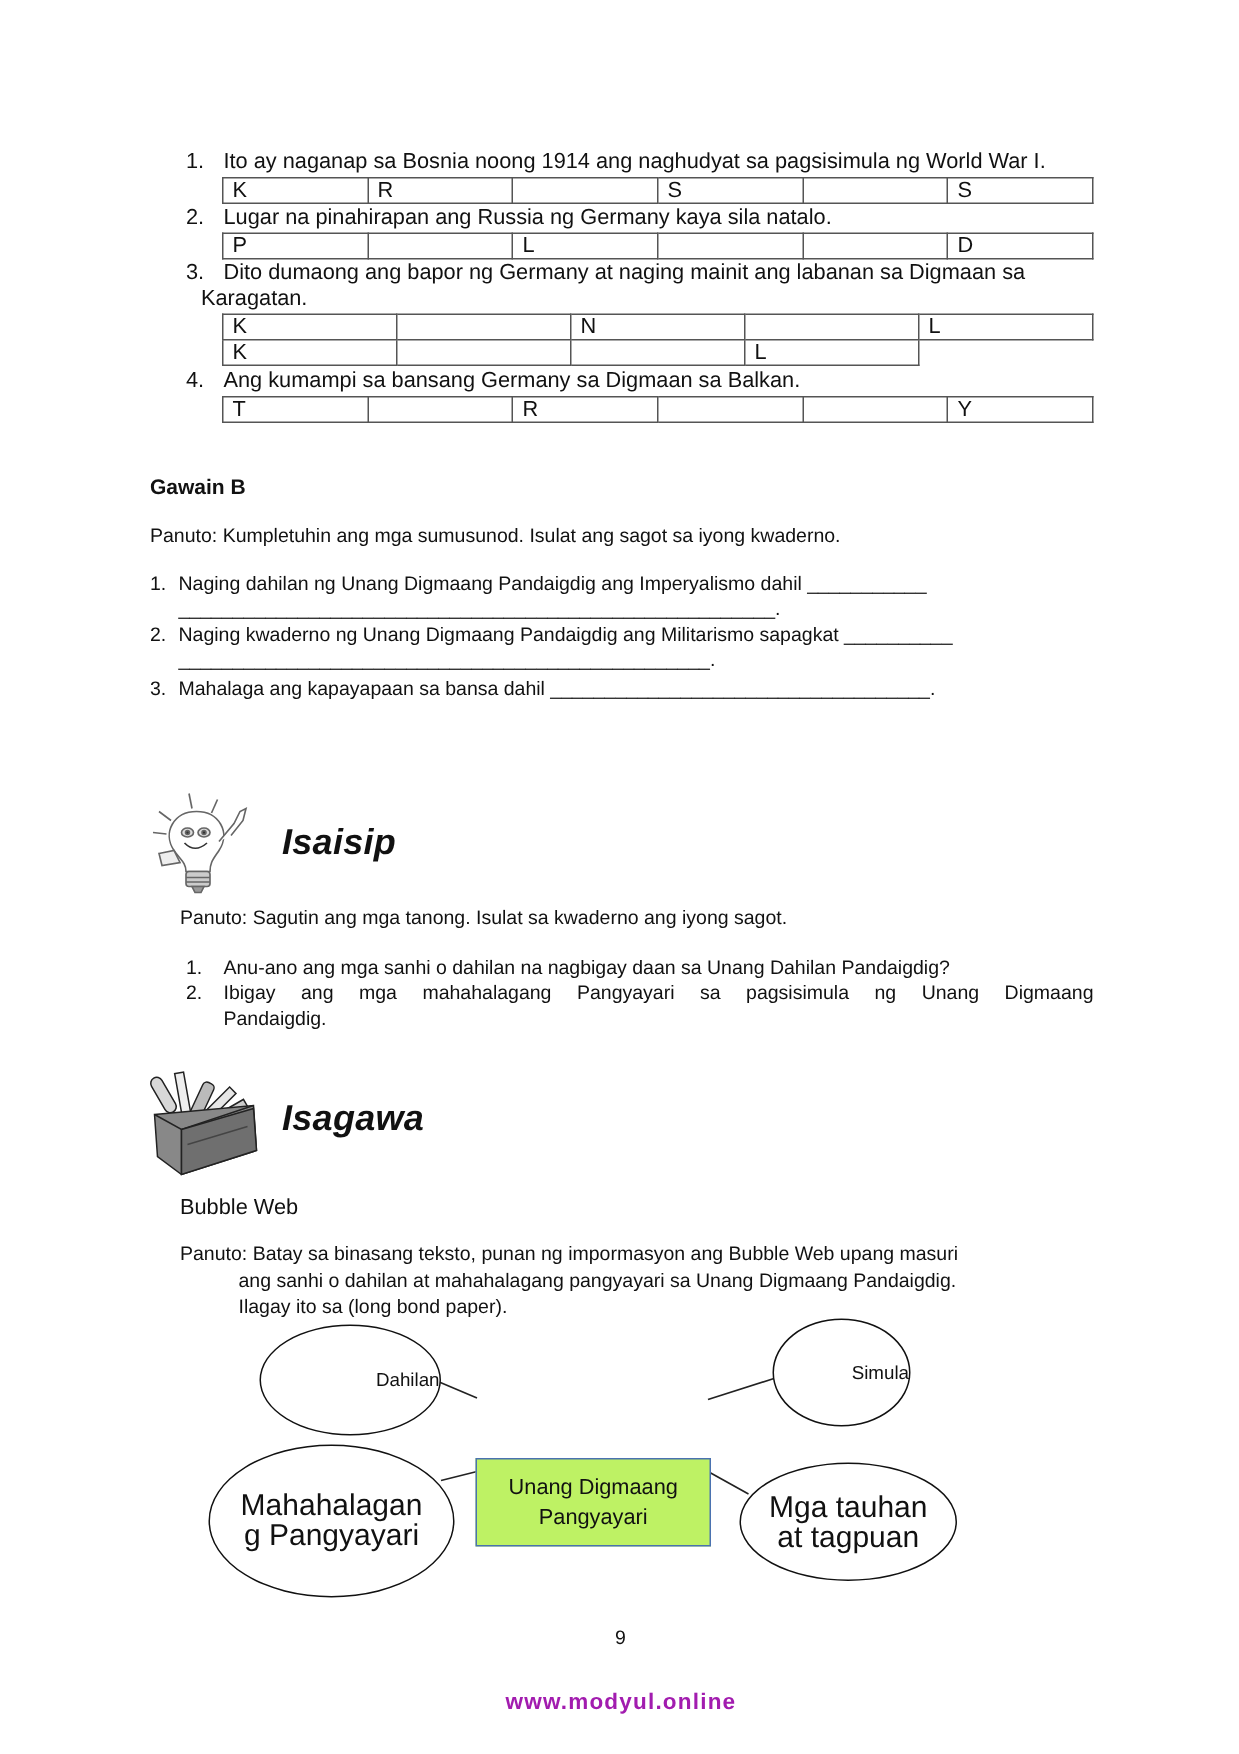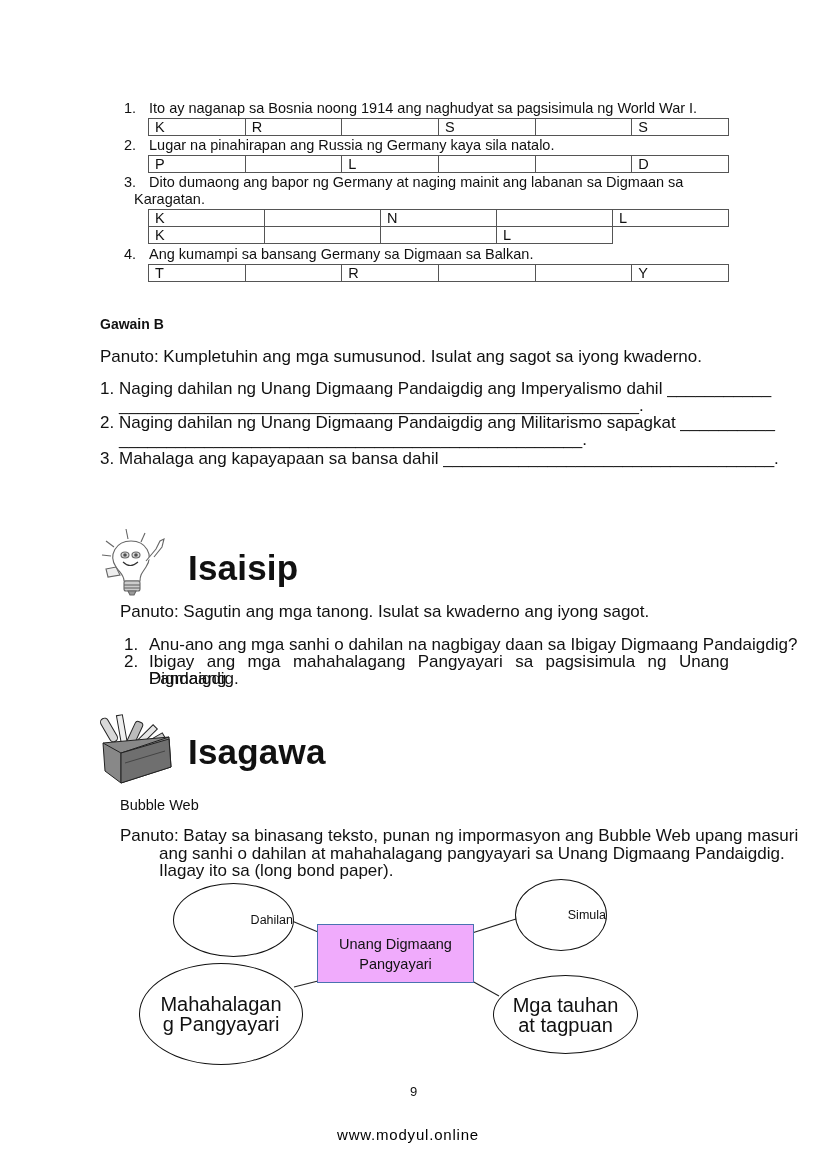--- a/index.html
+++ b/index.html
@@ -4,29 +4,29 @@
 <style>
   html, body { margin:0; padding:0; background:#ffffff; }
   body { width:826px; height:1169px; position:relative; overflow:hidden;
          font-family:"Liberation Sans", sans-serif; color:#111; }
   .abs { position:absolute; }
   .q { font-size:14.5px; line-height:17px; white-space:nowrap; }
   table.grid { position:absolute; border-collapse:collapse; table-layout:fixed; }
   table.grid td { border:1px solid #555; height:16px; padding:0 0 0 6px; font-size:14.5px; line-height:16px; vertical-align:middle; }
   table.grid td.empty { border:none; }
   .h-gawain { font-weight:bold; font-size:14px; }
-  .p14 { font-size:17px; line-height:17px; white-space:nowrap; }
-  .sec-title { font-weight:bold; font-size:35px; letter-spacing:0.2px; }
+  .p14 { font-size:13px; line-height:17px; white-space:nowrap; }
+  .sec-title { font-style:italic; font-weight:bold; font-size:24px; letter-spacing:0.2px; }
   .bold { font-weight:normal;margin-left:20px; }
   .ell { position:absolute; border:1.4px solid #111; border-radius:50%; display:flex; align-items:center; justify-content:center; text-align:center; background:#fff; }
   .small-label { font-size:12.5px;justify-content:flex-end; }
   .big-label { font-size:20px; line-height:20px; }
-  .center-box { position:absolute; border:1.6px solid #4a72b0; background:#f0abfc; display:flex; align-items:center; justify-content:center; text-align:center; font-size:14.5px; line-height:20px; }
+  .center-box { position:absolute; border:1.6px solid #4a72b0; background:#bef264; display:flex; align-items:center; justify-content:center; text-align:center; font-size:14.5px; line-height:20px;margin-top:48px; }
   .footer-num { font-size:13px; }
-  .watermark { color:#000000; font-size:15px; letter-spacing:0.8px; }
+  .watermark { color:#a21caf; font-size:15px; letter-spacing:0.8px;font-weight:bold; }
 </style>
 </head>
 <body>
 
 <div>
 
   <div class="abs q" style="left:124px; top:100px;">1.</div>
   <div class="abs q" style="left:149px; top:100px;">Ito ay naganap sa Bosnia noong 1914 ang naghudyat sa pagsisimula ng World War I.</div>
   <table class="grid" style="left:148px; top:118px; width:581px;">
     <tbody>
@@ -96,21 +96,21 @@
 
 <div>
   <div class="abs h-gawain" style="left:100px; top:316px;">Gawain B</div>
   <div class="abs p14" style="left:100px; top:348px;">Panuto: Kumpletuhin ang mga sumusunod. Isulat ang sagot sa iyong kwaderno.</div>
 
   <div class="abs p14" style="left:100px; top:380px;">1.</div>
   <div class="abs p14" style="left:119px; top:380px;">Naging dahilan ng Unang Digmaang Pandaigdig ang Imperyalismo dahil ___________</div>
   <div class="abs p14" style="left:119px; top:397px;">_______________________________________________________.</div>
 
   <div class="abs p14" style="left:100px; top:414px;">2.</div>
-  <div class="abs p14" style="left:119px; top:414px;">Naging dahilan ng Unang Digmaang Pandaigdig ang Militarismo sapagkat __________</div>
+  <div class="abs p14" style="left:119px; top:414px;">Naging kwaderno ng Unang Digmaang Pandaigdig ang Militarismo sapagkat __________</div>
   <div class="abs p14" style="left:119px; top:431px;">_________________________________________________.</div>
 
   <div class="abs p14" style="left:100px; top:450px;">3.</div>
   <div class="abs p14" style="left:119px; top:450px;">Mahalaga ang kapayapaan sa bansa dahil  ___________________________________.</div>
 </div>
 
 <div>
   <svg class="abs" style="left:98px; top:527px;" width="78" height="70" viewBox="0 0 78 70">
     <g stroke="#666" stroke-width="1.1" fill="none">
       <line x1="8" y1="14" x2="16" y2="20"></line>
@@ -131,21 +131,21 @@
       <path d="M30 64 L38 64 L36 68 L32 68 Z" fill="#999"></path>
     </g>
   </svg>
   <div class="abs sec-title" style="left:188px; top:548px;">Isaisip</div>
 
   <div class="abs p14" style="left:100px; top:603px;">
     <span class="bold">Panuto:</span><span> Sagutin ang mga tanong. Isulat sa kwaderno ang iyong sagot.</span>
   </div>
 
   <div class="abs p14" style="left:124px; top:636px;">1.</div>
-  <div class="abs p14" style="left:149px; top:636px;">Anu-ano ang mga sanhi o dahilan na nagbigay daan sa Ibigay Digmaang Pandaigdig?</div>
+  <div class="abs p14" style="left:149px; top:636px;">Anu-ano ang mga sanhi o dahilan na nagbigay daan sa Unang Dahilan Pandaigdig?</div>
 
   <div class="abs p14" style="left:124px; top:653px;">2.</div>
   <div class="abs p14" style="left:149px; top:653px; width:580px; text-align:justify; text-align-last:justify; white-space:normal;">Ibigay ang mga mahahalagang Pangyayari sa pagsisimula ng Unang Digmaang</div>
   <div class="abs p14" style="left:149px; top:670px;">Pandaigdig.</div>
 </div>
 
 <div>
   <svg class="abs" style="left:99px; top:713px;" width="78" height="72" viewBox="0 0 78 72">
     <g stroke="#222" stroke-width="1">
       <rect x="6" y="4" width="8" height="26" rx="4" transform="rotate(-30 10 17)" fill="#d8d8d8"></rect>

